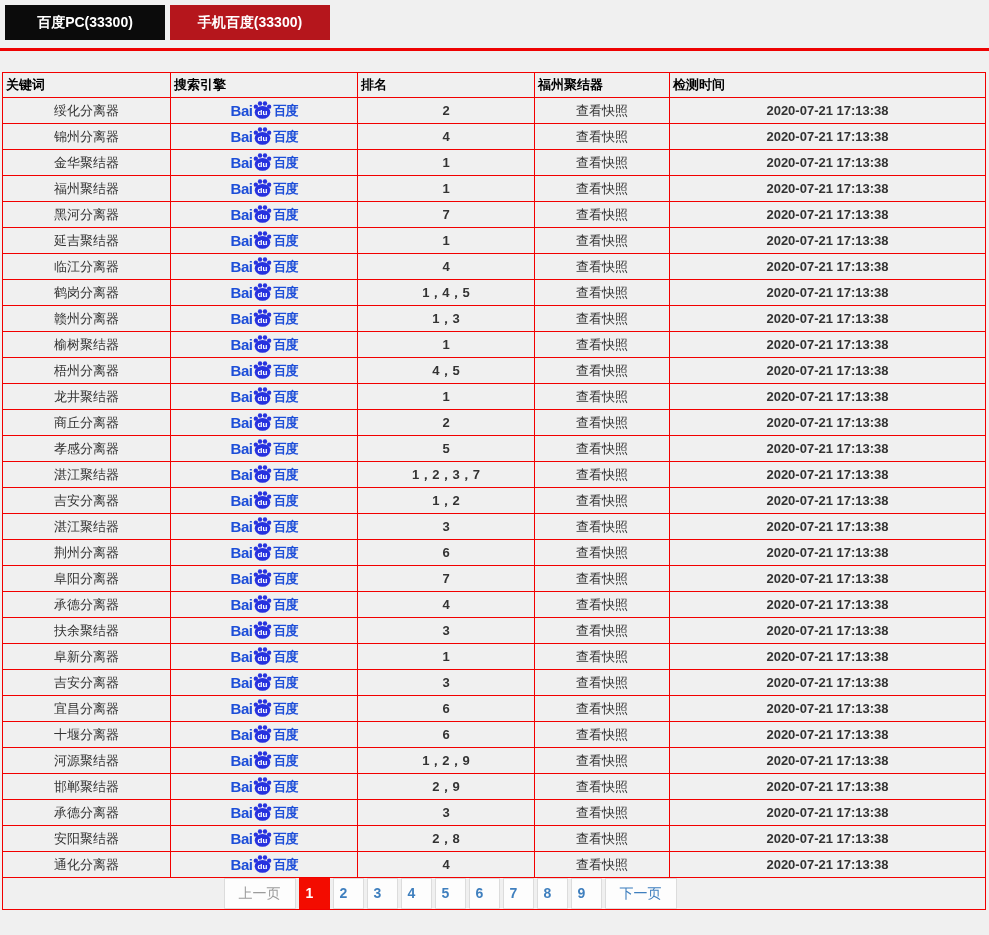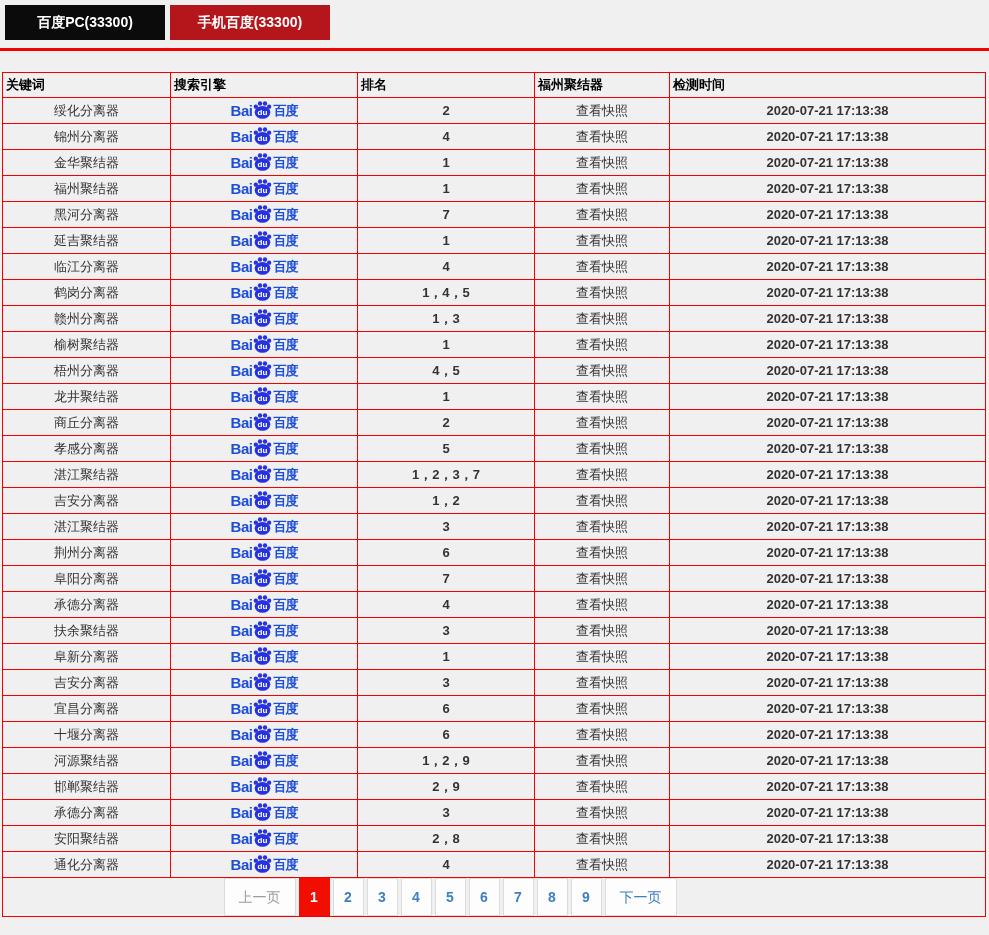--- a/index.html
+++ b/index.html
@@ -39,25 +39,25 @@
   
   .logo { display:inline-flex; align-items:center; line-height:1; vertical-align:middle; }
   .logo-bai { color:#1d4ed8; font-weight:bold; font-size:15px; letter-spacing:-0.5px; }
   .paw { width:19px; height:19px; margin:0 1px 2px 1px; }
   .logo-cn { color:#1d4ed8; font-weight:bold; font-size:13px; letter-spacing:-1px; }
 
   
   .pager-cell { height:48px; text-align:right; padding:0 88px 0 0 !important; }
   .pager { display:inline-flex; align-items:center; gap:3px; }
   .pbtn {
-    display:inline-block; min-width:31px; height:38px; box-sizing:border-box;
+    display:inline-block; min-width:31px; height:31px; box-sizing:border-box;
     background:#fdfdfd; border:1px solid #dcdcdc;
     color:#3f7fbe; font-size:14px; font-weight:bold;
     font-family:"Liberation Sans", sans-serif;
-    cursor:pointer; padding:0 6px; line-height:29px; text-align:center;
+    cursor:pointer; padding:0 6px; line-height:29px; text-align:left;
   }
   .pbtn.prev { color:#9c9c9c; padding:0 14px; font-weight:normal; }
   .pbtn.next { padding:0 14px; font-weight:normal; }
   .pbtn.active { background:#f30c00; border-color:#f30c00; color:#fff; }
 </style>
 </head>
 <body>
 
 <div class="page">
 

